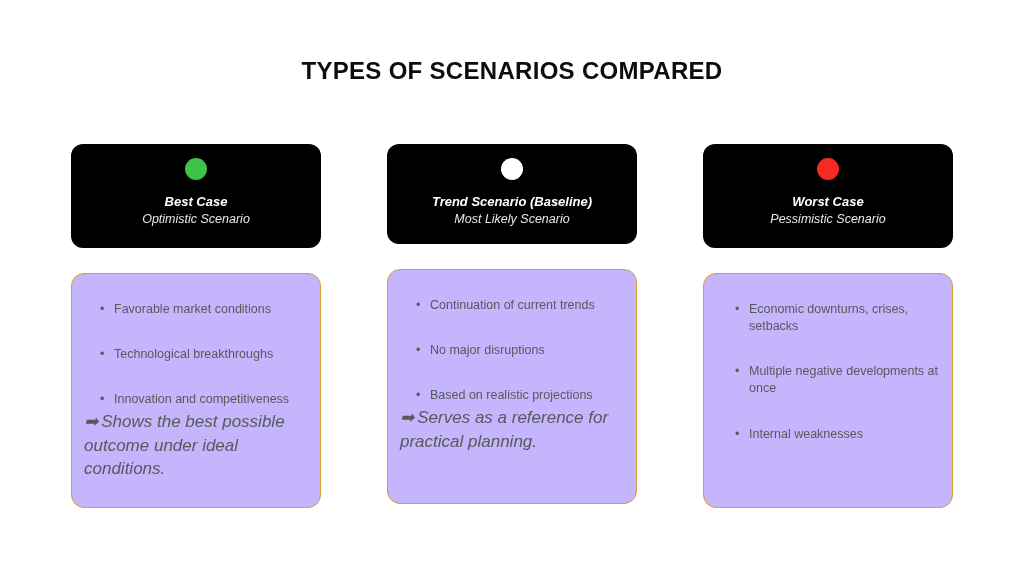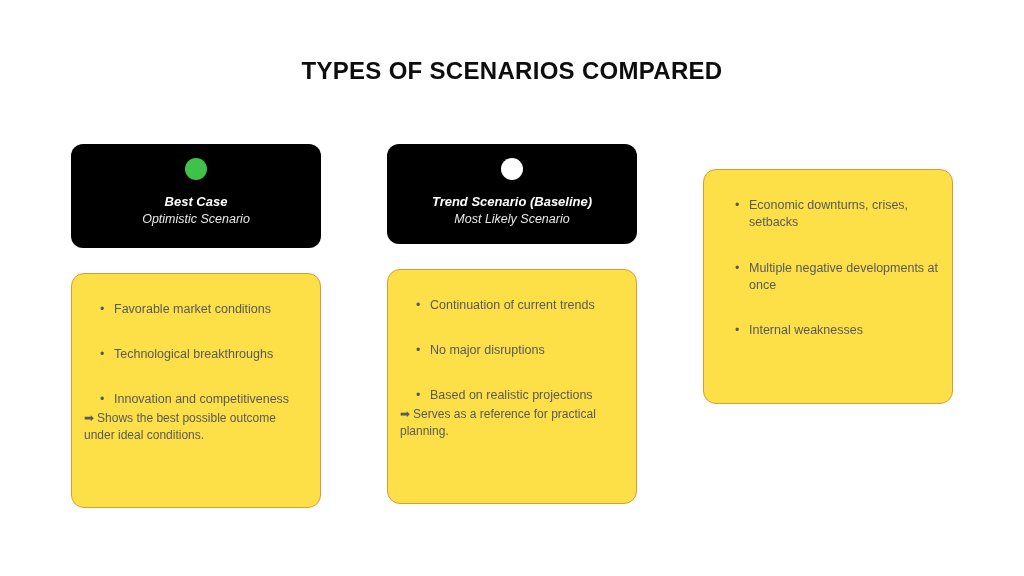--- a/index.html
+++ b/index.html
@@ -76,21 +76,21 @@
     color: #e8e8e8;
     line-height: 1.3;
   }
   .body-box {
     margin-top: 25px;
     height: 235px;
     border: 1.6px solid #d99c35;
     border-radius: 13px;
     box-sizing: border-box;
     padding: 27px 12px 10px 12px;
-    background: #fde047;
+    background: #c4b5fd;
   }
   .bullet-list {
     list-style: none;
     margin: 0;
     padding: 0;
   }
   .bullet-item {
     position: relative;
     padding-left: 30px;
     margin-bottom: 28px;
@@ -109,25 +109,26 @@
     color: #58595b;
     font-size: 12.5px;
   }
   .col-wide .bullet-item {
     padding-left: 33px;
   }
   .col-wide .bullet-item::before {
     left: 19px;
   }
   .note {
-    font-size: 12px;
+    font-size: 17px;
     line-height: 1.38;
     color: #58595b;
     margin-top: 2px;
     padding-left: 0;
+    font-style: italic;
   }
   .note .arrow {
     color: #58595b;
     margin-right: 3px;
   }
 </style>
 </head>
 <body>
 
 <div class="slide">
@@ -162,20 +163,25 @@
         <ul class="bullet-list">
           <li class="bullet-item">Continuation of current trends</li>
           <li class="bullet-item">No major disruptions</li>
           <li class="bullet-item">Based on realistic projections</li>
         </ul>
         <div class="note"><span class="arrow">➡</span><span>Serves as a reference for practical planning.</span></div>
       </div>
     </div>
 
     <div class="column col-wide">
+      <div class="card-header tall">
+        <span class="status-dot" id="dot2" style="background: rgb(245, 42, 34);"></span>
+        <div class="card-title">Worst Case</div>
+        <div class="card-subtitle">Pessimistic Scenario</div>
+      </div>
       <div class="body-box">
         <ul class="bullet-list">
           <li class="bullet-item">Economic downturns, crises, setbacks</li>
           <li class="bullet-item">Multiple negative developments at once</li>
           <li class="bullet-item">Internal weaknesses</li>
         </ul>
       </div>
     </div>
 
   </div>

